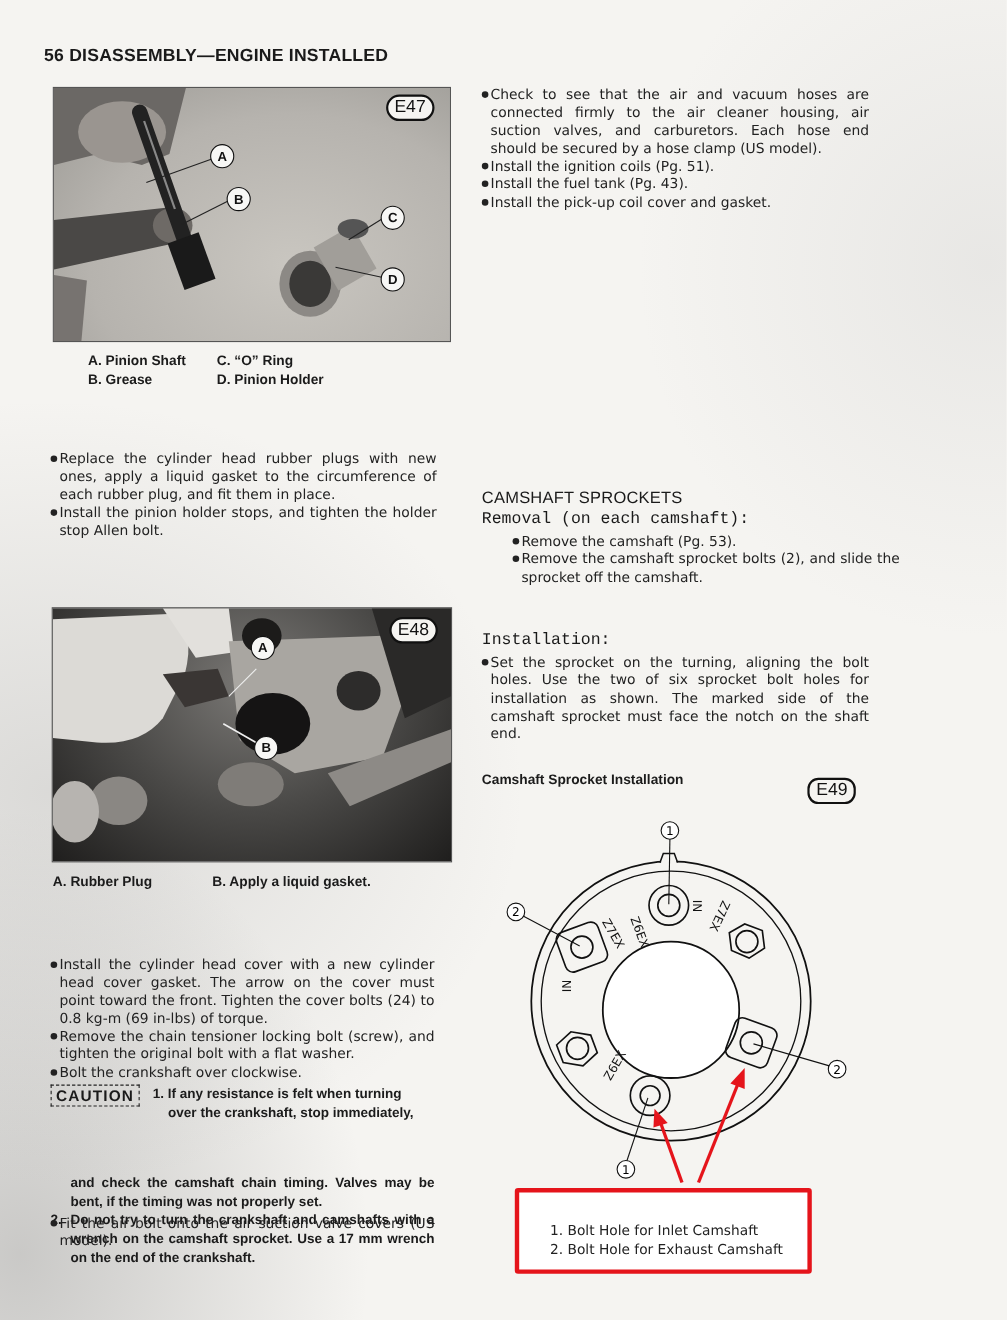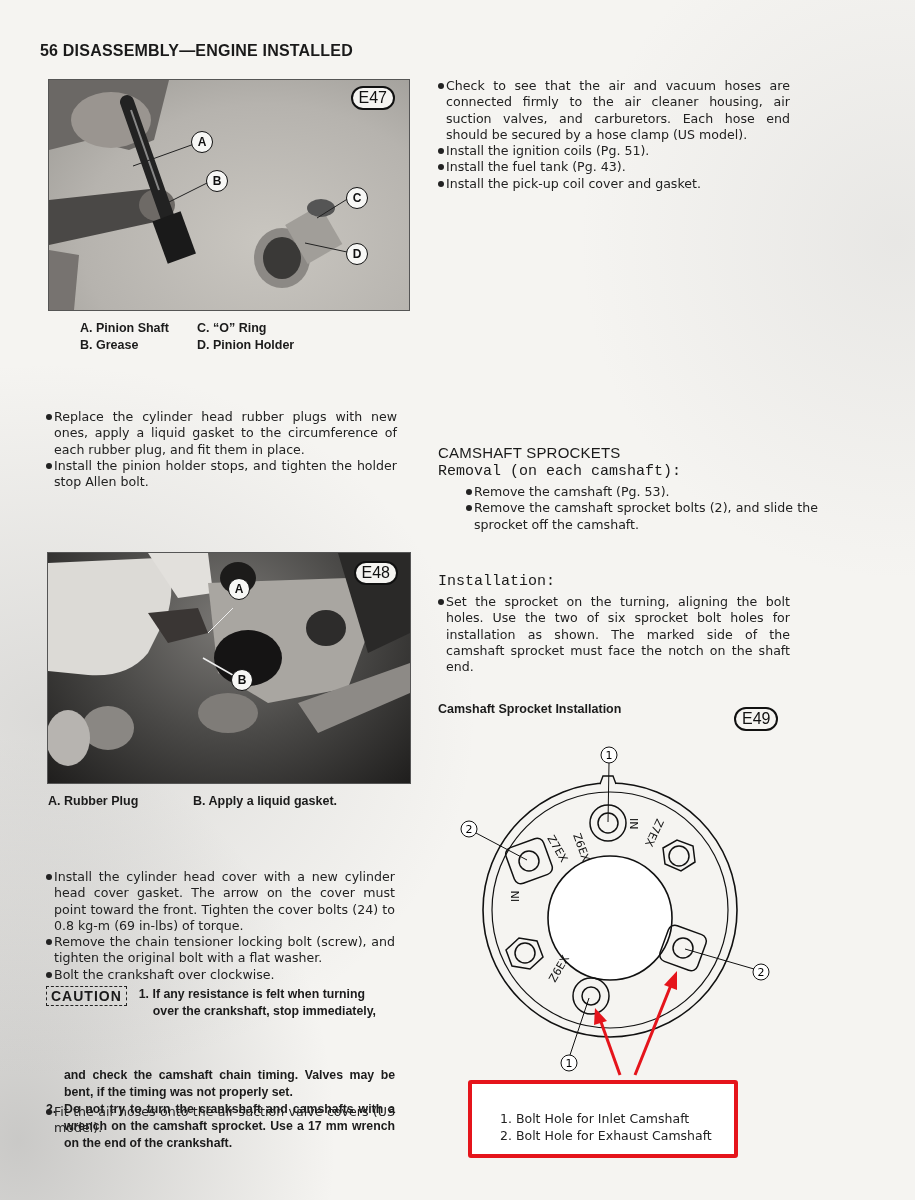--- a/index.html
+++ b/index.html
@@ -200,21 +200,21 @@
   </div>
   <div class="caution-text" style="padding-left:18px;margin-top:47px;">and check the camshaft chain timing.  Valves may be bent, if the timing was not properly set.</div>
   <div class="caution-text" style="display:flex;">
     <span style="width:18px;flex:none;">2.</span>
     <span style="flex:1;">Do not try to turn the crankshaft and camshafts with a wrench on the camshaft sprocket.  Use a 17 mm wrench on the end of the crankshaft.</span>
   </div>
 </div>
 
 <div class="abs body-text" style="left:46px;top:1104px;width:349px;">
   <div class="bullet">
-      <span class="txt">Fit the air hoses onto the air suction valve covers (US model).</span>
+      <span class="txt">Fit the air bolt onto the air suction valve covers (US model).</span>
     </div>
 </div>
 
 <div class="abs body-text" style="left:438px;top:78px;width:352px;">
   <div class="bullet">
       <span class="txt">Check to see that the air and vacuum hoses are connected firmly to the air cleaner housing, air suction valves, and carburetors.  Each hose end should be secured by a hose clamp (US model).</span>
     </div>
   <div class="bullet">
       <span class="txt">Install the ignition coils (Pg. 51).</span>
     </div>
@@ -238,21 +238,21 @@
 </div>
 
 <div class="abs sub-title" style="left:438px;top:573px;">Installation:</div>
 <div class="abs body-text" style="left:438px;top:594px;width:352px;">
   <div class="bullet">
       <span class="txt">Set the sprocket on the turning, aligning the bolt holes.  Use the two of six sprocket bolt holes for installation as shown.  The marked side of the camshaft sprocket must face the notch on the shaft end.</span>
     </div>
 </div>
 
 <div class="abs caption" style="left:438px;top:701px;font-size:12.5px;">Camshaft Sprocket Installation</div>
-<div class="fig-badge" style="left:734px;top:707px;">E49</div>
+<div class="fig-badge" style="left:734px;top:707px;border-radius:10px;">E49</div>
 
 <svg class="abs" style="left:455px;top:740px;" width="340" height="340" viewBox="0 0 340 340">
 
   <circle cx="155" cy="170" r="127" fill="none" stroke="#111" stroke-width="1.6"></circle>
   <circle cx="155" cy="170" r="118" fill="none" stroke="#111" stroke-width="1.2"></circle>
 
   <rect x="146" y="38" width="14" height="10" fill="#f5f4f1"></rect>
   <path d="M145,44 L148,36 L158,36 L161,44" fill="none" stroke="#111" stroke-width="1.4"></path>
 
   <circle cx="155" cy="178" r="62" fill="#fff" stroke="#111" stroke-width="1.6"></circle>

